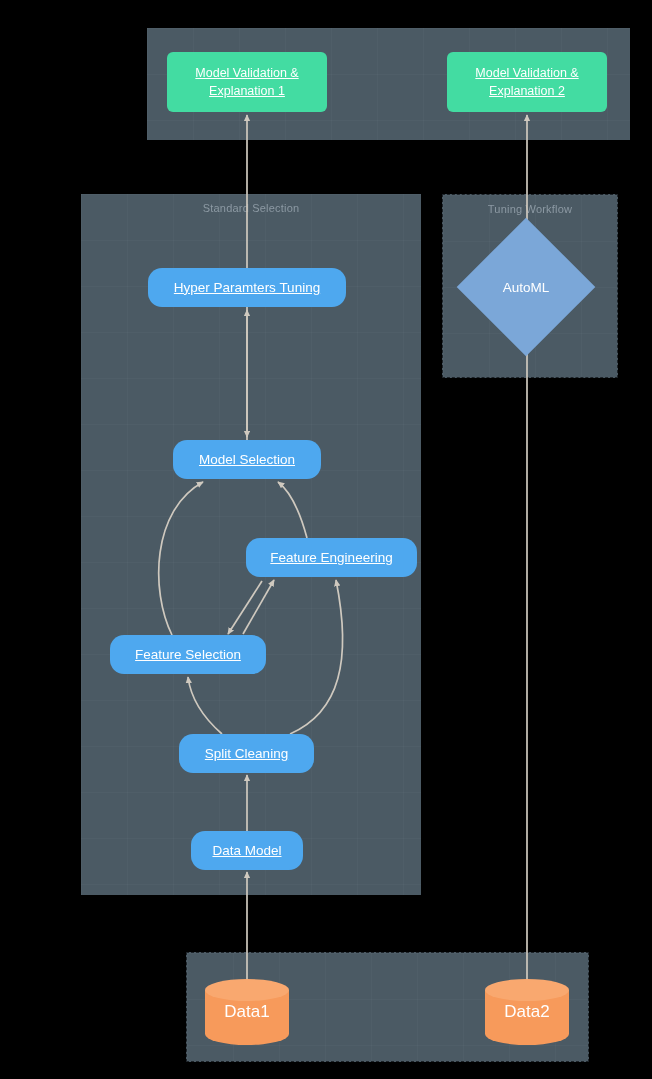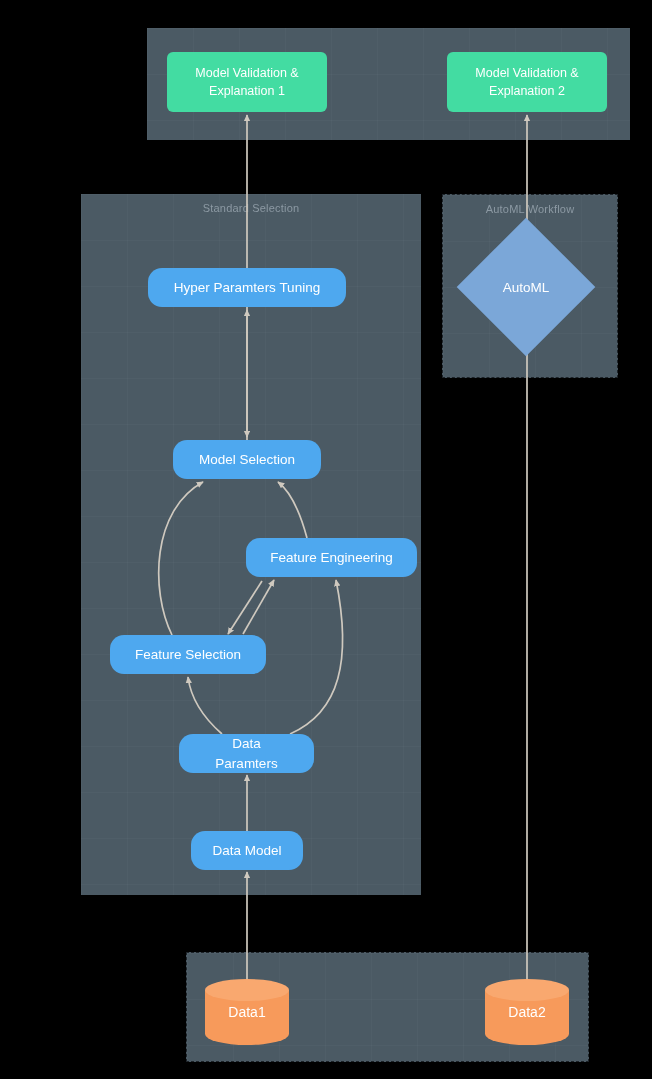--- a/index.html
+++ b/index.html
@@ -24,54 +24,54 @@
   
   #edges{position:absolute;left:0;top:0;width:652px;height:1079px;
          pointer-events:none;}
 
   
   .node{position:absolute;box-sizing:border-box;display:flex;
         align-items:center;justify-content:center;text-align:center;
         color:#fff;font-size:13.5px;line-height:1.45;}
   .node.green{background:#43dca2;border-radius:6px;font-size:12.5px;}
   .node.blue{background:#4ea8ef;border-radius:14px;}
-  .node-label{display:block;padding:0 21px;}
+  .node-label{display:block;padding:0 21px;text-decoration:underline;}
 
   .diamond-wrap{position:absolute;}
   .diamond-shape{position:absolute;left:0;top:0;width:100%;height:100%;
       background:#7ba7d8;transform:rotate(45deg);}
   .diamond-wrap .dlabel{position:absolute;left:0;top:0;width:100%;height:100%;
       display:flex;align-items:center;justify-content:center;
       color:#fff;font-size:13.5px;}
 
   
   .db{position:absolute;}
   .db .body{position:absolute;left:0;top:11px;width:100%;
       height:calc(100% - 22px);background:#f79a5b;}
   .db .top{position:absolute;left:0;top:0;width:100%;height:22px;
       background:#f9a86f;border-radius:50%;}
   .db .bot{position:absolute;left:0;bottom:0;width:100%;height:22px;
       background:#f79a5b;border-radius:50%;}
   .db .dlabel{position:absolute;left:0;top:0;width:100%;height:100%;
       display:flex;align-items:center;justify-content:center;
-      color:#fff;font-size:14px;z-index:3;}
+      color:#fff;font-size:17px;z-index:3;}
 </style>
 </head>
 <body>
 
 <div id="stage">
 
   <div class="panel grid" id="g-output" style="left: 147px; top: 28px; width: 483px; height: 112px;">
     <div class="panel-title"></div>
   </div>
   <div class="panel grid" id="g-standard" style="left: 81px; top: 194px; width: 340px; height: 701px;">
     <div class="panel-title">Standard Selection</div>
   </div>
   <div class="panel grid dashed" id="g-automl" style="left: 442px; top: 194px; width: 176px; height: 184px;">
-    <div class="panel-title">AutoML Workflow</div>
+    <div class="panel-title">Tuning Workflow</div>
   </div>
   <div class="panel grid dashed" id="g-data" style="left: 186px; top: 952px; width: 403px; height: 110px;">
     <div class="panel-title"></div>
   </div>
 
   <svg id="edges" viewBox="0 0 652 1079" xmlns="http://www.w3.org/2000/svg">
     <defs>
       <marker id="ah" markerWidth="9" markerHeight="9" refX="6.2" refY="3.2" orient="auto" markerUnits="userSpaceOnUse">
         <path d="M0,0 L7,3.2 L0,6.4 z" fill="#cfc9bf"></path>
       </marker>
@@ -120,21 +120,21 @@
   <div class="node blue" id="n-ml" style="left: 173px; top: 440px; width: 148px; height: 39px;">
     <span class="node-label">Model Selection</span>
   </div>
   <div class="node blue" id="n-fe" style="left: 224px; top: 538px; width: 171px; height: 39px; margin-left: 22px;">
     <span class="node-label">Feature Engineering</span>
   </div>
   <div class="node blue" id="n-fs" style="left: 110px; top: 635px; width: 156px; height: 39px;">
     <span class="node-label">Feature Selection</span>
   </div>
   <div class="node blue" id="n-dc" style="left: 179px; top: 734px; width: 135px; height: 39px;">
-    <span class="node-label">Data Paramters</span>
+    <span class="node-label">Split Cleaning</span>
   </div>
   <div class="node blue" id="n-ds" style="left: 191px; top: 831px; width: 112px; height: 39px;">
     <span class="node-label">Data Model</span>
   </div>
 
   <div class="diamond-wrap" id="n-auto" style="left: 477px; top: 238px; width: 98px; height: 98px;">
     <div class="diamond-shape"></div>
     <div class="dlabel">AutoML</div>
   </div>
 

